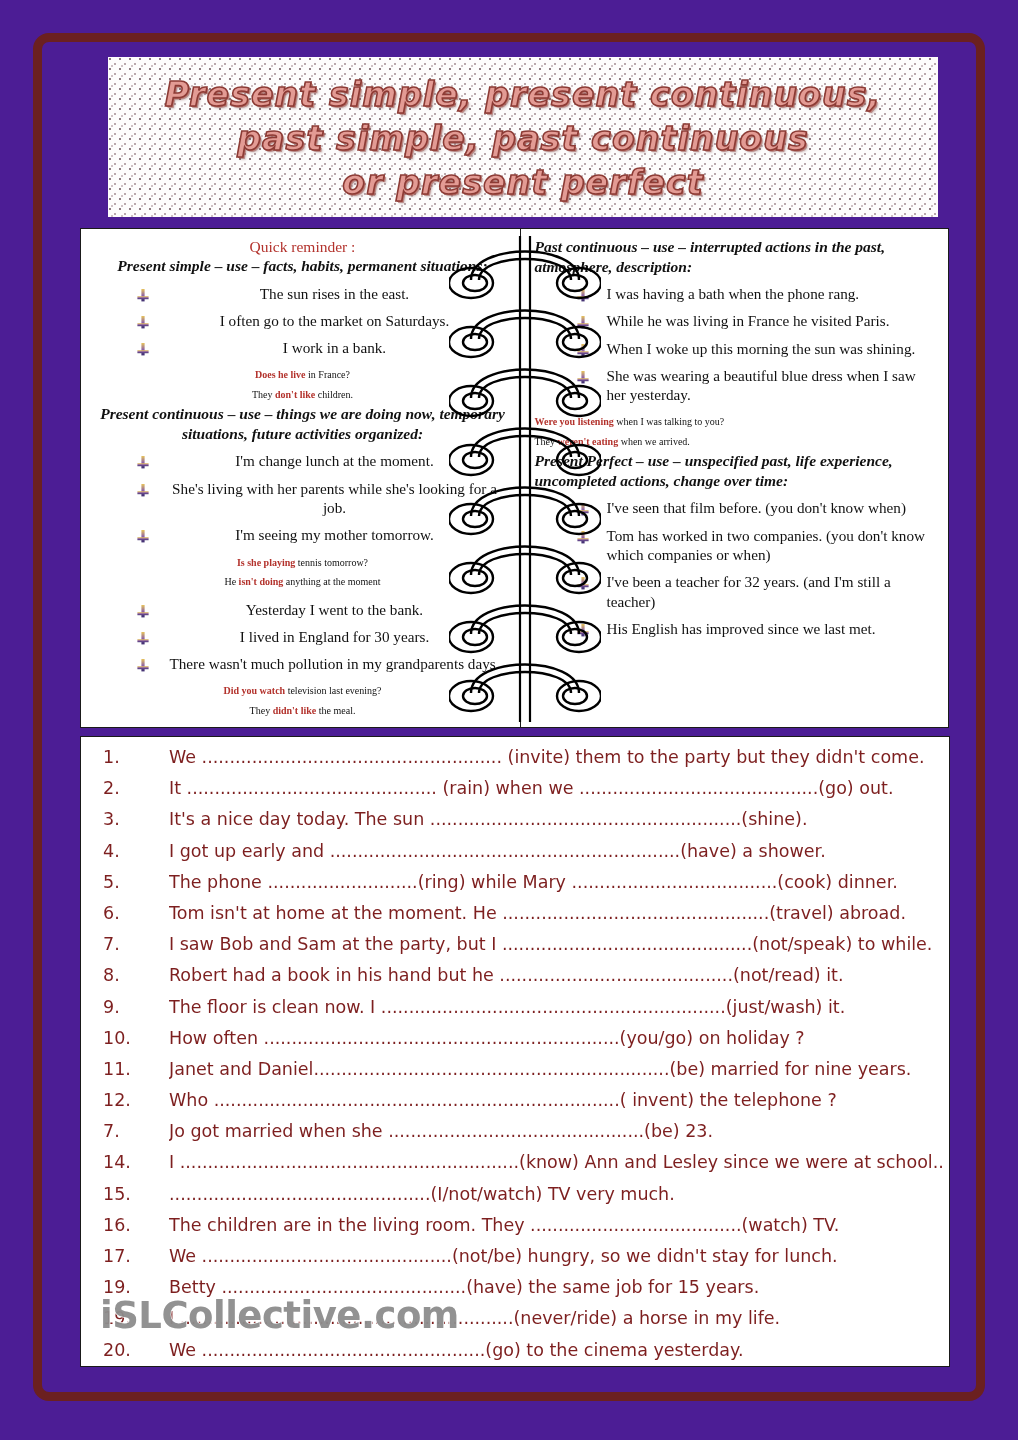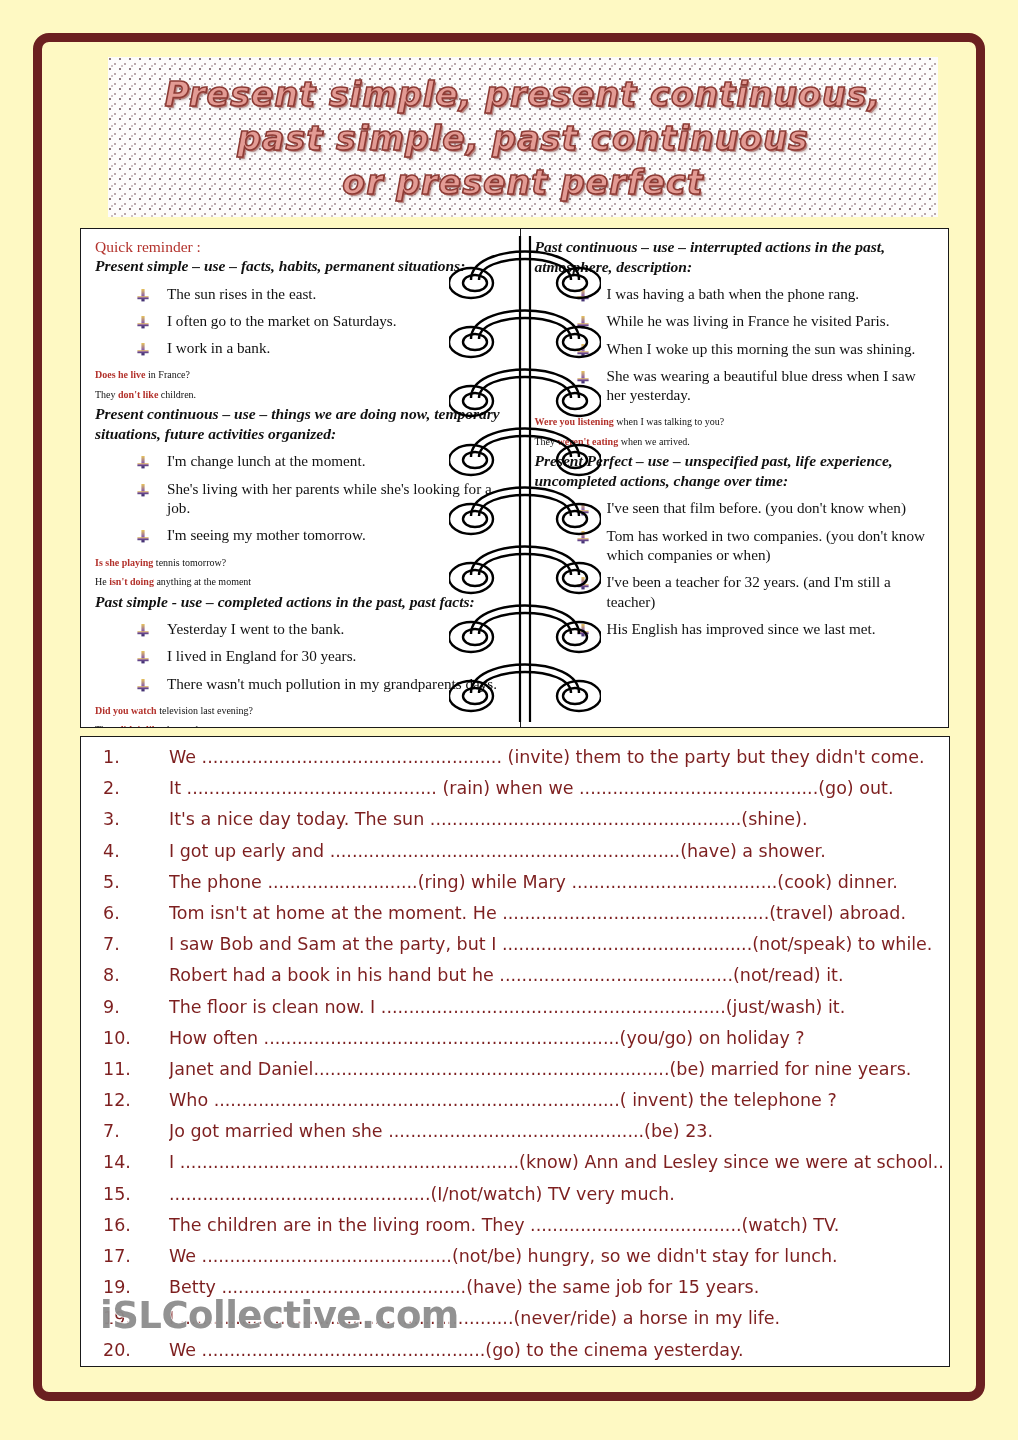--- a/index.html
+++ b/index.html
@@ -7,21 +7,21 @@
     margin: 0; padding: 0;
     width: 1018px; height: 1440px;
     background: #ffffff;
     font-family: "Liberation Serif", serif;
   }
 
   
   #page {
     position: relative;
     width: 1018px; height: 1440px;
-    background: #fef9c3;
+    background: #4c1d95;
     overflow: hidden;
   }
   #page-border {
     position: absolute;
     left: 33px; top: 33px;
     width: 952px; height: 1368px;
     border: 9px solid #6b2020;
     border-radius: 16px;
     background: transparent;
     pointer-events: none;
@@ -68,21 +68,21 @@
     width: 870px; height: 500px;
     display: flex;
     gap: 0px;
   }
   .reminder-box {
     border: 1.5px solid #1a1a1a;
     background: #ffffff;
     padding: 8px 10px 6px 14px;
     overflow: hidden;
   }
-  #reminder-left  { width: 441px; }
+  #reminder-left  { width: 441px; text-align: center; }
   #reminder-right { width: 429px; margin-left: -1.5px; }
 
   .rem-head {
     color: #b3322c;
     font-size: 15.5px;
     line-height: 19px;
     font-weight: normal;
   }
   .rem-rule {
     font-style: italic;
@@ -257,21 +257,20 @@
                       <stop offset="55%" stop-color="#8a5fa8"></stop>
                       <stop offset="100%" stop-color="#3a2b6b"></stop>
                     </linearGradient>
                   </defs>
                   <rect x="4.4" y="0" width="3.2" height="12.4" fill="url(#bg6)"></rect>
                   <rect x="0.4" y="7.2" width="11.2" height="3" fill="url(#bg6)"></rect>
                 </svg></span><span>I'm seeing my mother tomorrow.</span></li>
           </ul>
           <p class="rem-plain"><span class="hl">Is she playing</span><span> tennis tomorrow?</span></p>
           <p class="rem-plain"><span>He </span><span class="hl">isn't doing</span><span> anything at the moment</span></p>
-          <p class="rem-rule">Past simple - use – completed actions in the past, past facts:</p>
           <ul class="rem-list">
             <li><span class="bullet-icon"><svg viewBox="0 0 12 13" width="12" height="13">
                   <defs>
                     <linearGradient id="bg7" x1="0" y1="0" x2="0" y2="1">
                       <stop offset="0%" stop-color="#e8c45a"></stop>
                       <stop offset="55%" stop-color="#8a5fa8"></stop>
                       <stop offset="100%" stop-color="#3a2b6b"></stop>
                     </linearGradient>
                   </defs>
                   <rect x="4.4" y="0" width="3.2" height="12.4" fill="url(#bg7)"></rect>

